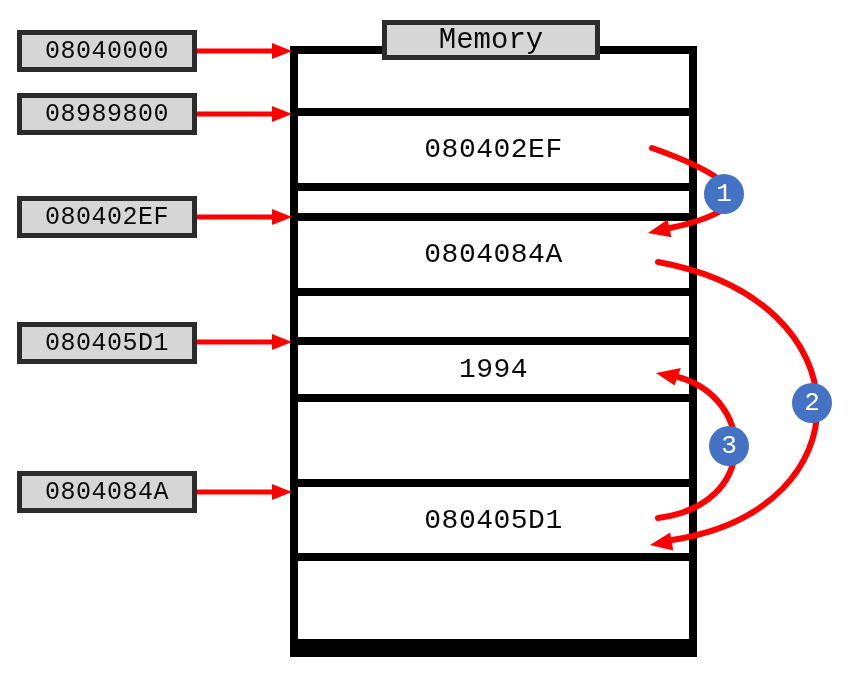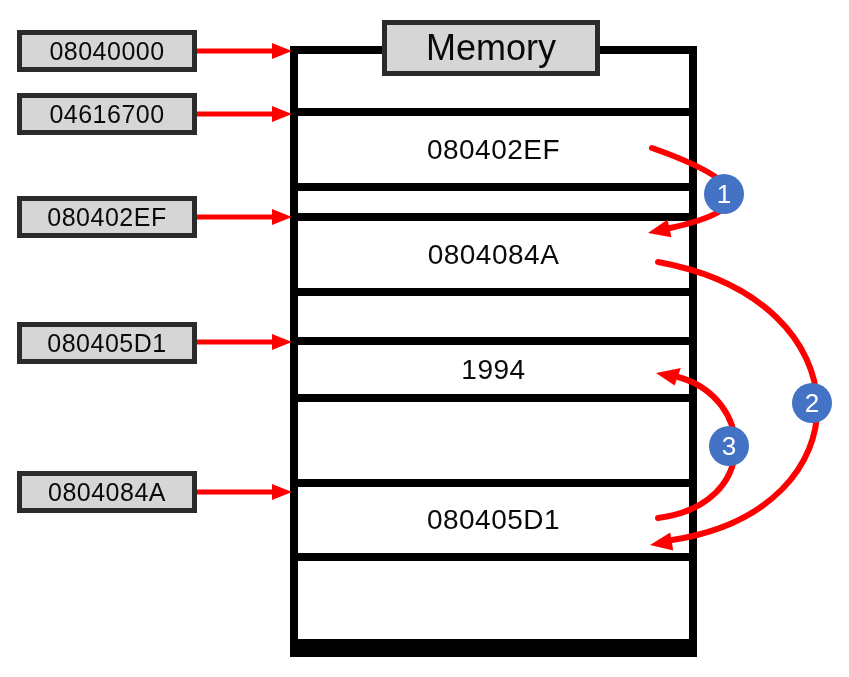--- a/index.html
+++ b/index.html
@@ -1,18 +1,18 @@
 <!DOCTYPE html>
 <html style="--arrow-red: #FF0000; --circle-blue: #4472C4; --box-fill: #D6D6D6; --box-border: #2B2B2B;"><head>
 <meta charset="utf-8">
 <style>
   html,body{margin:0;padding:0;background:#fff;}
   #canvas{
     position:relative;width:849px;height:677px;background:#ffffff;overflow:hidden;
-    font-family:Liberation Sans, sans-serif;color:#111;
+    font-family:Liberation Mono, monospace;color:#111;
   }
   
   .addr-box{
     position:absolute;left:17px;width:180px;height:42px;box-sizing:border-box;
     background:var(--box-fill);border:5px solid var(--box-border);
     display:flex;align-items:center;justify-content:center;
     font-size:25px;letter-spacing:.5px;color:#0a0a0a;z-index:2;
   }
   
   .memory-box{
@@ -20,44 +20,44 @@
     background:#000;display:flex;flex-direction:column;gap:8px;padding:8px;z-index:1;
   }
   .mem-row{
     background:#fff;flex:0 0 auto;display:flex;align-items:center;justify-content:center;
     font-size:28px;letter-spacing:.5px;color:#0a0a0a;
   }
   .r0{height:54px}.r1{height:67px}.r2{height:22px}.r3{height:67px}.r4{height:41px}
   .r5{height:49px}.r6{height:77px}.r7{height:66px}.r8{height:78px}
   
   .memory-title{
-    position:absolute;left:382px;top:20px;width:218px;height:56px;box-sizing:border-box;
+    position:absolute;left:382px;top:20px;width:218px;height:40px;box-sizing:border-box;
     background:var(--box-fill);border:5px solid var(--box-border);
     display:flex;align-items:center;justify-content:center;
-    font-size:36px;color:#0a0a0a;z-index:3;
+    font-size:29px;color:#0a0a0a;z-index:3;
   }
   
   svg.overlay{position:absolute;left:0;top:0;z-index:4;}
   
   .step-badge{
     position:absolute;width:40px;height:40px;border-radius:50%;
     background:var(--circle-blue);color:#fff;display:flex;align-items:center;justify-content:center;
     font-size:26px;z-index:5;
   }
   .badge-1{left:704px;top:174px;}
   .badge-2{left:792px;top:383px;}
   .badge-3{left:709px;top:426px;}
 </style>
 </head>
 <body>
 
 <div id="canvas">
 
   <div class="addr-box" style="top:30px">08040000</div>
-  <div class="addr-box" style="top:93px">04616700</div>
+  <div class="addr-box" style="top:93px">08989800</div>
   <div class="addr-box" style="top:196px">080402EF</div>
   <div class="addr-box" style="top:322px">080405D1</div>
   <div class="addr-box" style="top:471px">0804084A</div>
 
   <div class="memory-box">
     <div class="mem-row r0"></div>
     <div class="mem-row r1">080402EF</div>
     <div class="mem-row r2"></div>
     <div class="mem-row r3">0804084A</div>
     <div class="mem-row r4"></div>

